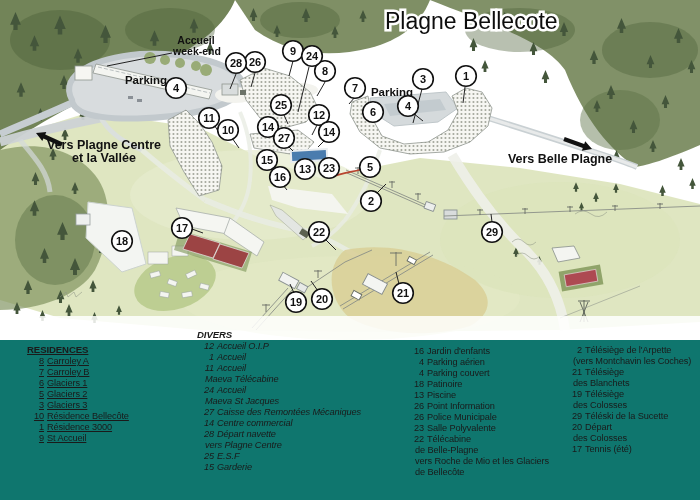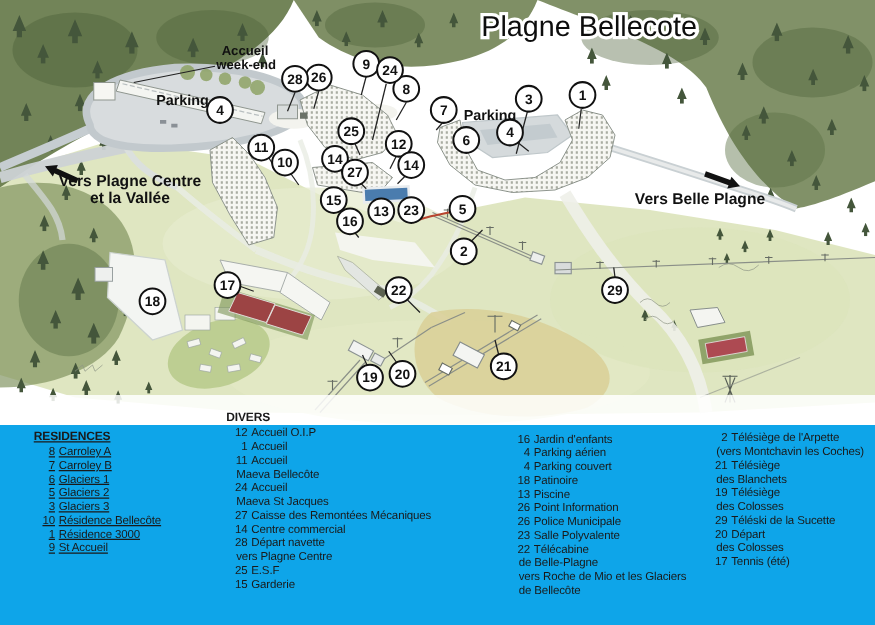--- a/index.html
+++ b/index.html
@@ -1,16 +1,16 @@
 <!DOCTYPE html>
 <html><head>
 <meta charset="utf-8">
 <style>
   html,body{margin:0;padding:0;background:#fff;}
-  .stage{position:relative;width:700px;height:500px;background:#0ea5e9;overflow:hidden;
+  .stage{position:relative;width:700px;height:500px;background:#0f766e;overflow:hidden;
          font-family:"Liberation Sans",sans-serif;}
   svg{position:absolute;left:0;top:0;}
   .mk-c{fill:#ffffff;stroke:#111111;stroke-width:1.6px;}
   .mk-t{font-family:"Liberation Sans",sans-serif;font-size:11px;font-weight:600;
         text-anchor:middle;fill:#111111;}
   #leaders line{stroke:#222222;stroke-width:1px;}
   .map-label{font-family:"Liberation Sans",sans-serif;font-weight:bold;fill:#111111;
              text-anchor:middle;}
   .lbl-sm{font-size:10.5px;}
   .lbl-md{font-size:11.5px;}
@@ -449,38 +449,38 @@
           <div class="leg-row">
             <span class="leg-num">1</span>
             <span class="leg-label">Résidence 3000</span>
           </div>
           <div class="leg-row">
             <span class="leg-num">9</span>
             <span class="leg-label">St Accueil</span>
           </div>
         </div>
   </div>
-  <div class="leg-col" style="left:181px;top:329px;">
+  <div class="leg-col" style="left:197px;top:329px;font-style:italic;">
     <div class="leg-header">DIVERS</div>
     <div>
           <div class="leg-row">
             <span class="leg-num">12</span>
             <span class="leg-label">Accueil O.I.P</span>
           </div>
           <div class="leg-row">
             <span class="leg-num">1</span>
             <span class="leg-label">Accueil</span>
           </div>
           <div class="leg-row">
             <span class="leg-num">11</span>
             <span class="leg-label">Accueil</span>
           </div>
           <div class="leg-row cont">
             <span class="leg-num"></span>
-            <span class="leg-label">Maeva Bellecôte</span>
+            <span class="leg-label">Maeva Télécabine</span>
           </div>
           <div class="leg-row">
             <span class="leg-num">24</span>
             <span class="leg-label">Accueil</span>
           </div>
           <div class="leg-row cont">
             <span class="leg-num"></span>
             <span class="leg-label">Maeva St Jacques</span>
           </div>
           <div class="leg-row">

